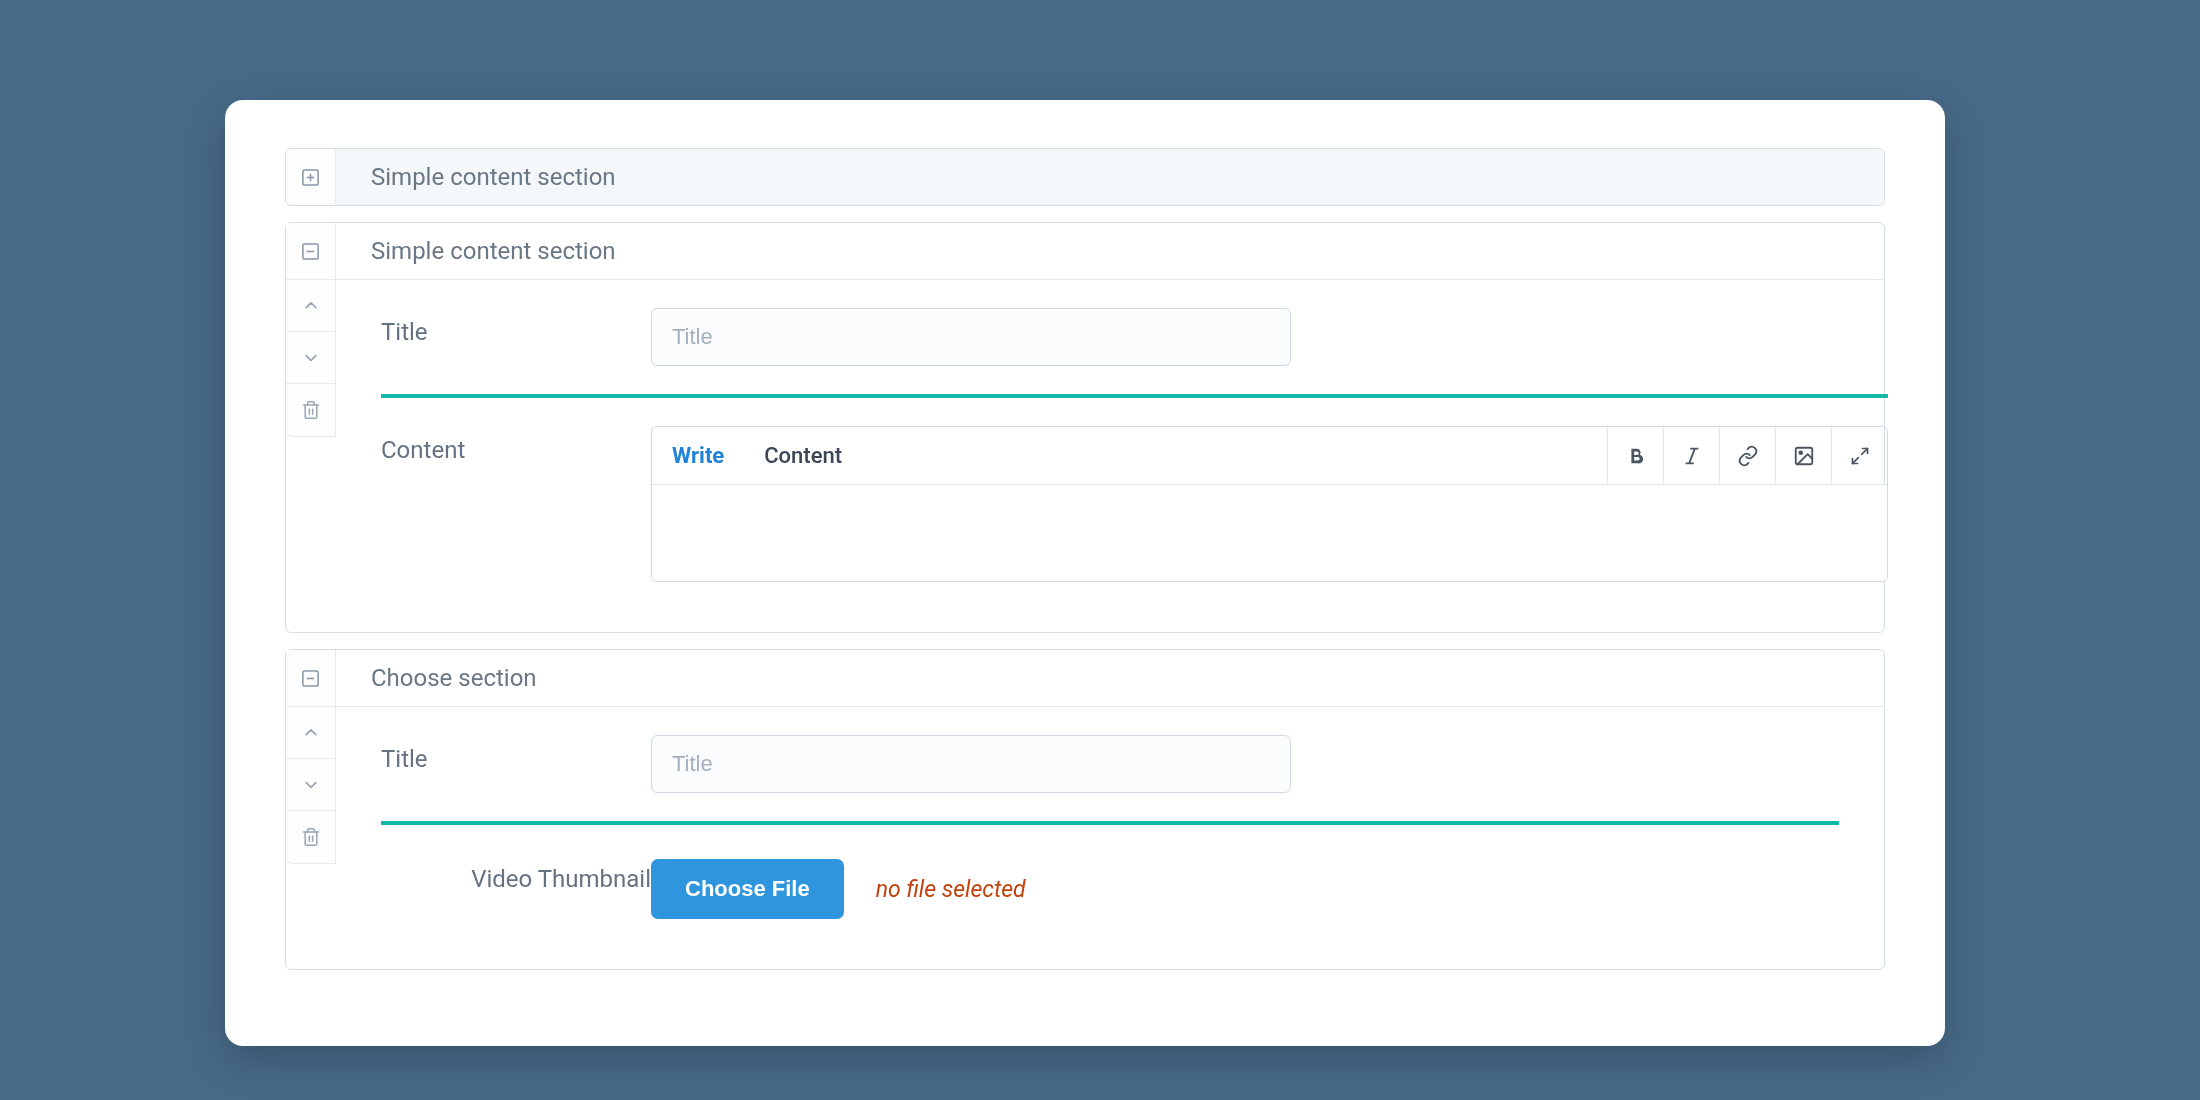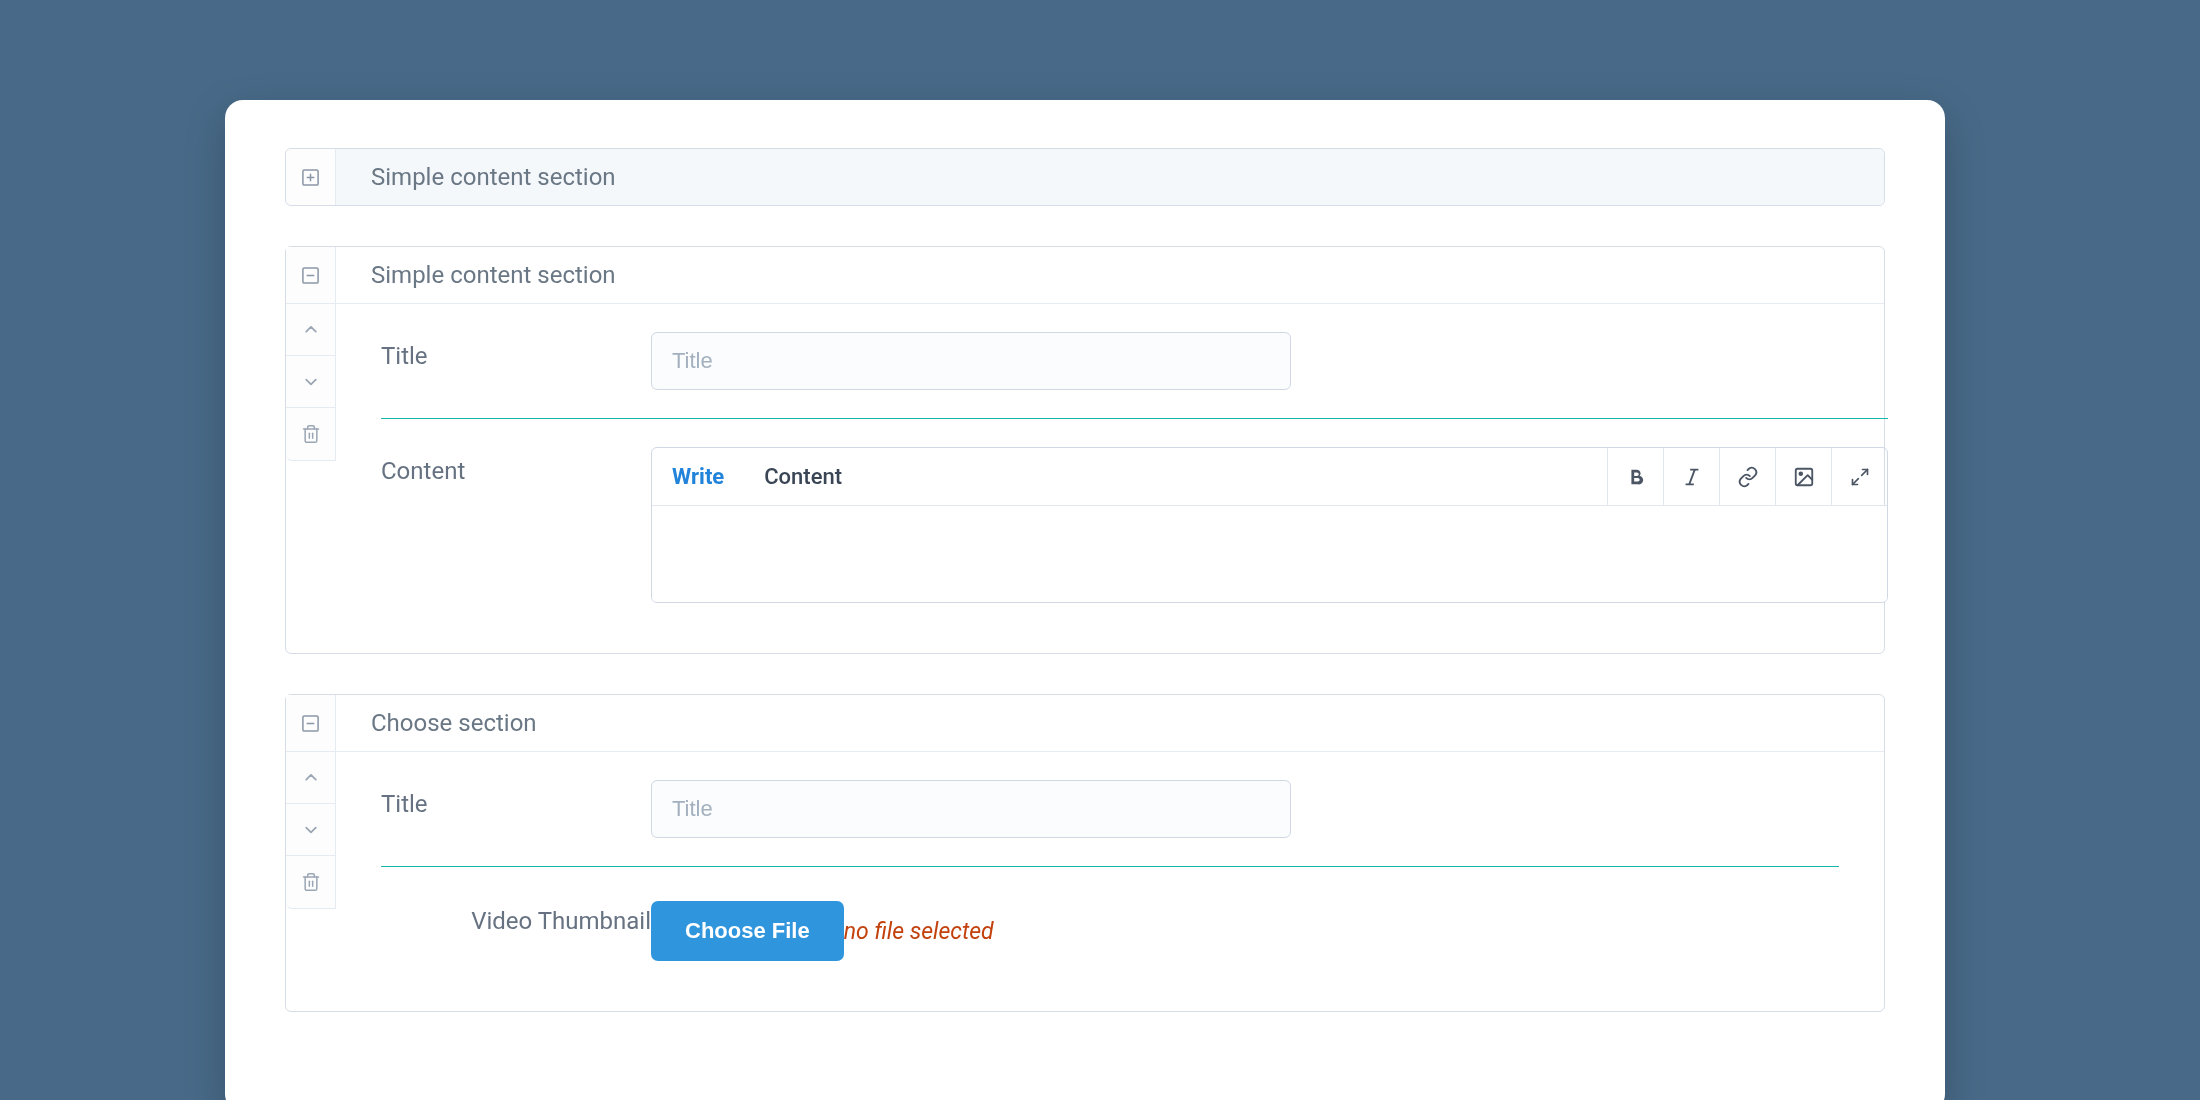--- a/index.html
+++ b/index.html
@@ -15,21 +15,21 @@
   .card {
     width: 1720px;
     background: #fff;
     border-radius: 18px;
     box-shadow: 0 14px 40px rgba(0,0,0,0.22);
     padding: 48px 60px 60px 60px;
   }
   .section {
     border: 1px solid #d5dde6;
     border-radius: 6px;
-    margin-bottom: 40px;
+    margin-bottom: 16px;
     background: #fff;
   }
   .section-header {
     display: flex;
     align-items: center;
     min-height: 56px;
     border-radius: 6px 6px 0 0;
   }
   .section-header.collapsed { border-radius: 6px; }
   .section-toggle-cell {
@@ -68,21 +68,21 @@
     border-bottom: 1px solid #e6ebf1;
     color: #8a97a6;
     cursor: pointer;
   }
   .side-btn:last-child { border-bottom: none; }
   .section-content { flex: 1; padding: 0 45px 0 45px; }
   .field-row {
     display: flex;
     align-items: flex-start;
     padding: 28px 0;
-    border-bottom: 1px solid #14b8a6;
+    border-bottom: 4px solid #14b8a6;
   }
   .field-row:last-child { border-bottom: none; padding-bottom: 50px; }
   .field-label {
     width: 270px;
     flex: 0 0 270px;
     font-size: 24px;
     color: #667282;
     padding-top: 10px;
   }
   .field-control { flex: 1; }
@@ -130,21 +130,21 @@
     align-items: center;
     justify-content: center;
     border-left: 1px solid #e1e7ef;
     color: #5b6675;
     cursor: pointer;
   }
   .editor-body {
     height: 96px;
     background: #fff;
   }
-  .file-row { display: flex; align-items: center; padding-top: 6px; }
+  .file-row { display: flex; align-items: center; gap: 32px; padding-top: 6px; }
   .choose-btn {
     background: #2F95DD;
     color: #fff;
     font-size: 22px;
     font-weight: 700;
     border: none;
     border-radius: 7px;
     height: 60px;
     padding: 0 34px;
     cursor: pointer;

